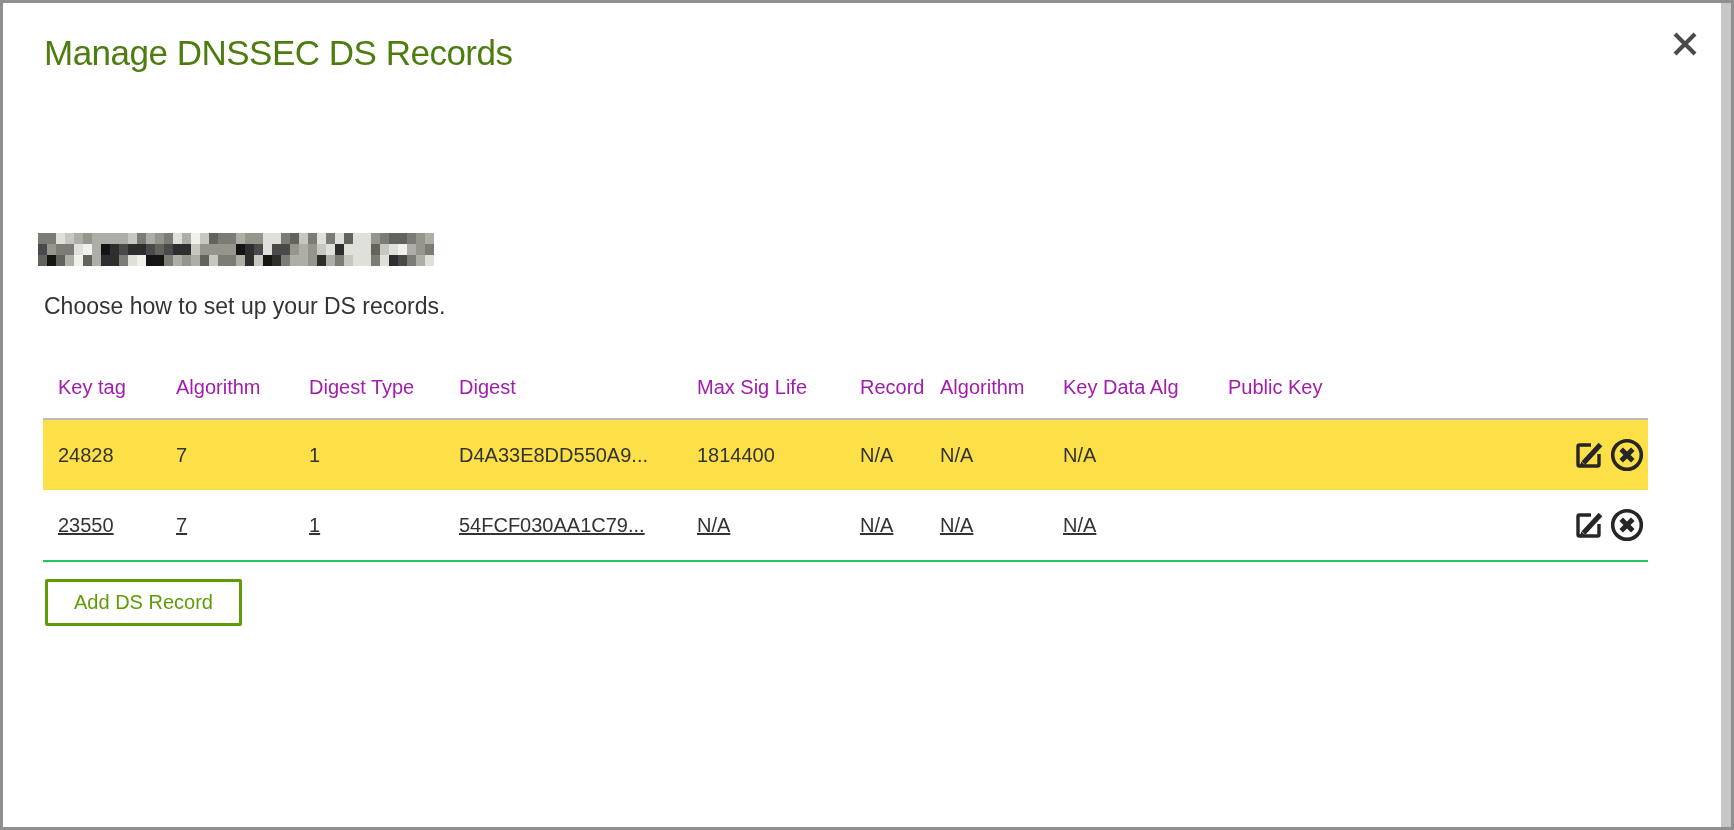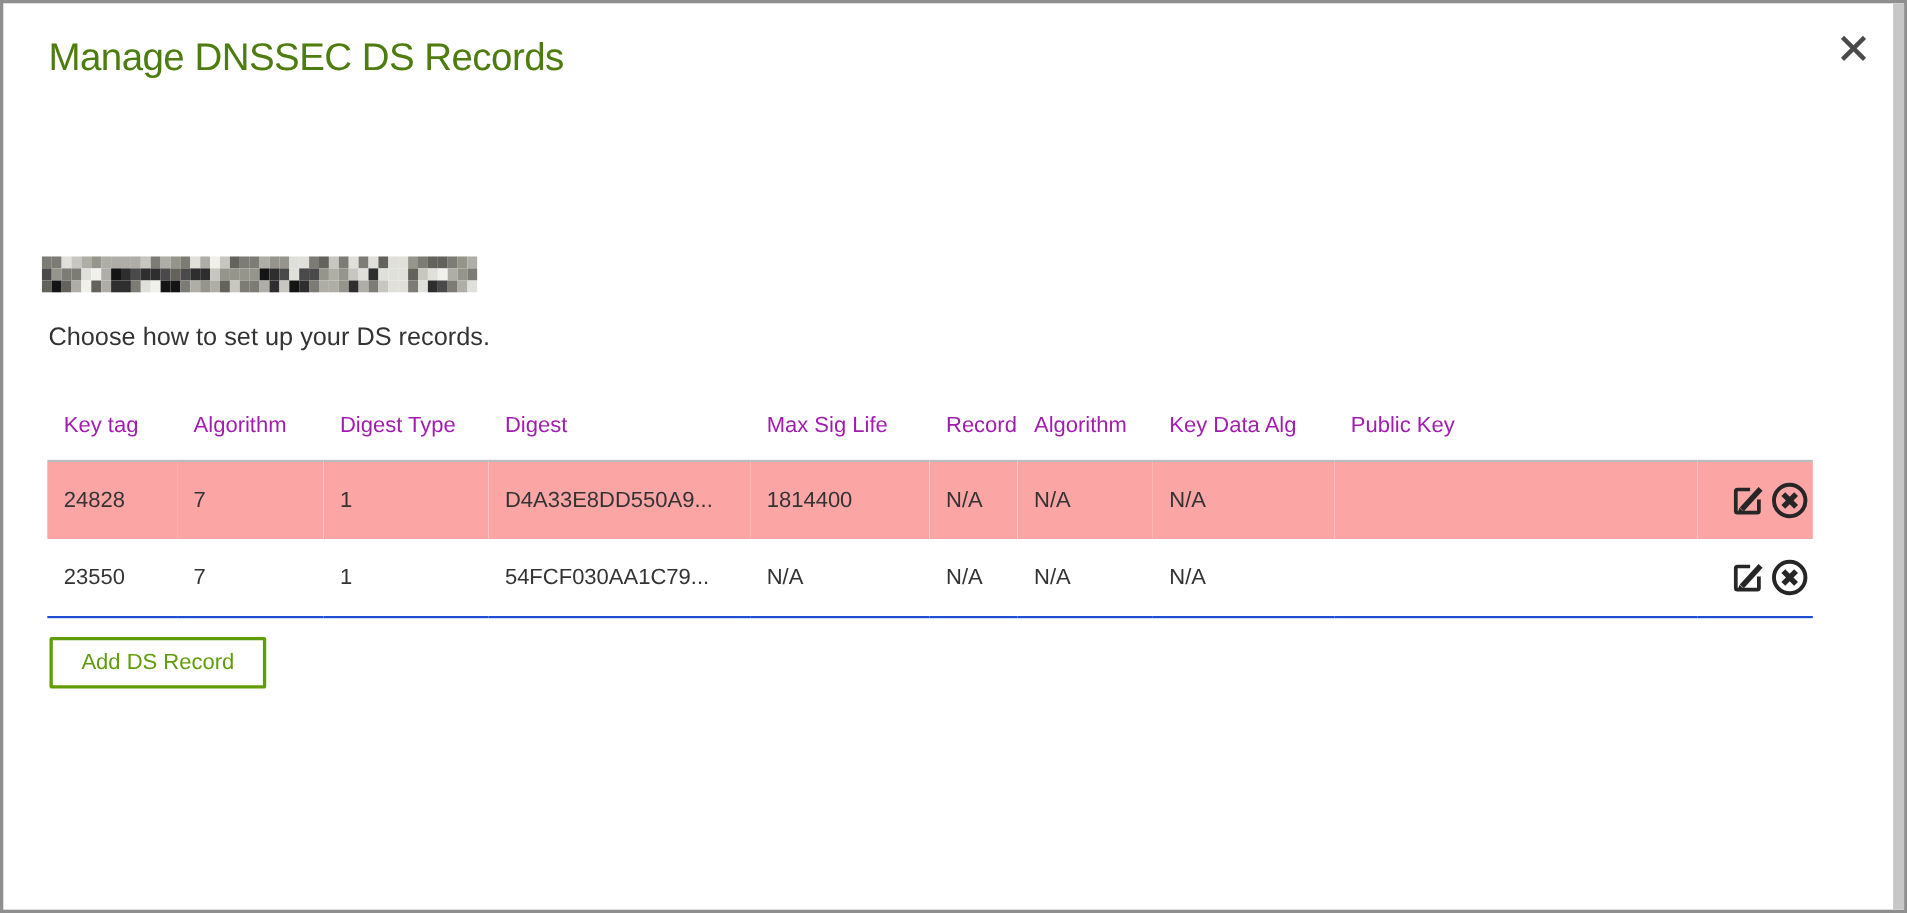--- a/index.html
+++ b/index.html
@@ -36,23 +36,23 @@
   .ds-table th{
     text-align:left;font-weight:400;color:#a21caf;
     padding:10px 0 0 15px;height:42px;vertical-align:top;
     white-space:nowrap;overflow:hidden;
   }
   .ds-table td{
     padding:0 0 0 15px;height:70px;vertical-align:middle;
     white-space:nowrap;overflow:hidden;
   }
   .ds-table tbody tr{border-top:2px solid #bcbcbc;}
-  .ds-table tbody tr:first-child{background:#fca5a5;}
+  .ds-table tbody tr:first-child{background:#fde047;}
   .ds-table tbody tr:nth-child(2){border-top:none;}
-  .ds-table tbody tr:last-child{border-bottom:2px solid #1d4ed8;}
+  .ds-table tbody tr:last-child{border-bottom:2px solid #22c55e;text-decoration:underline;}
   .actions-cell{text-align:right;padding-right:2px !important;}
   .icon-btn{
     background:none;border:none;padding:0;margin:0 0 0 2px;cursor:pointer;
     vertical-align:middle;line-height:0;
   }
   .add-record-btn{
     position:absolute;left:42px;top:576px;
     background:#fff;border:3px solid #5f9c08;border-radius:2px;
     color:#5f9c08;font-size:20px;padding:9px 26px;cursor:pointer;
     font-family:inherit;

